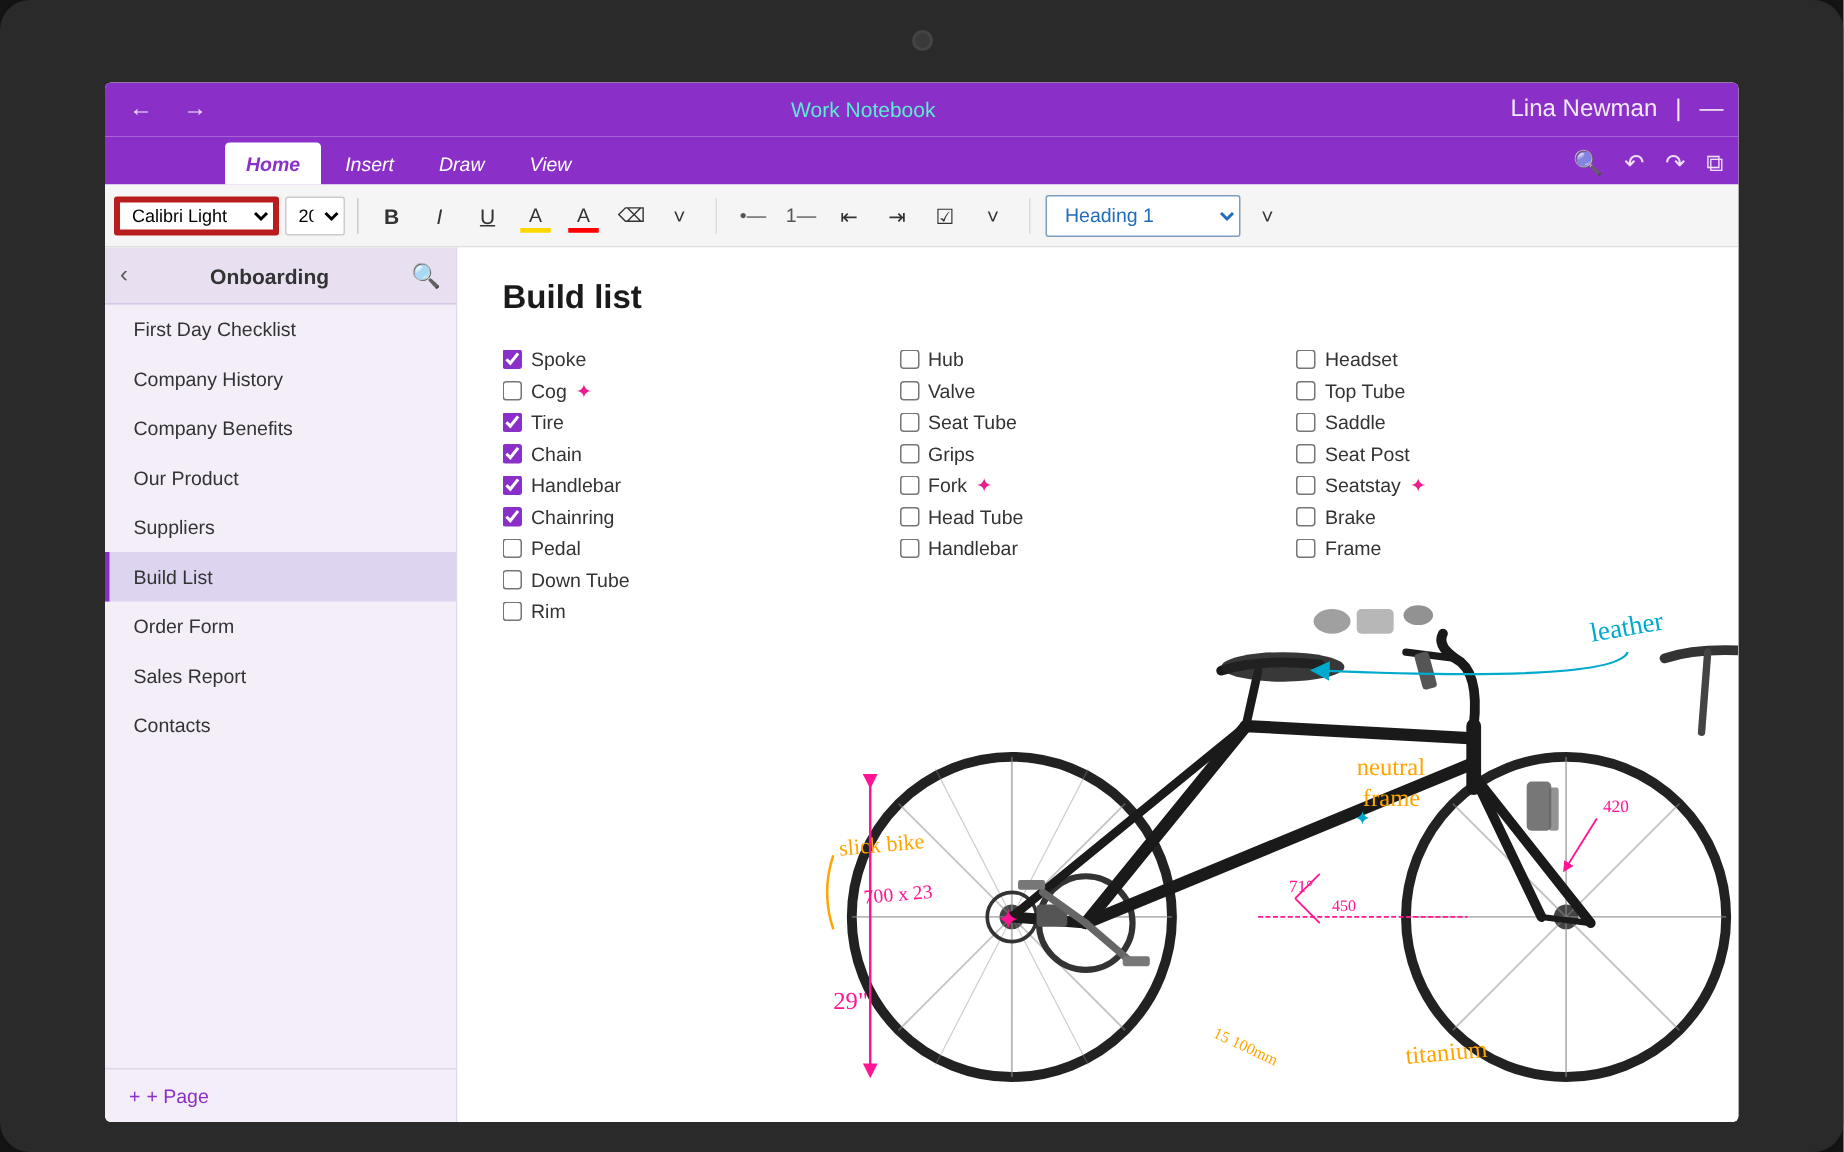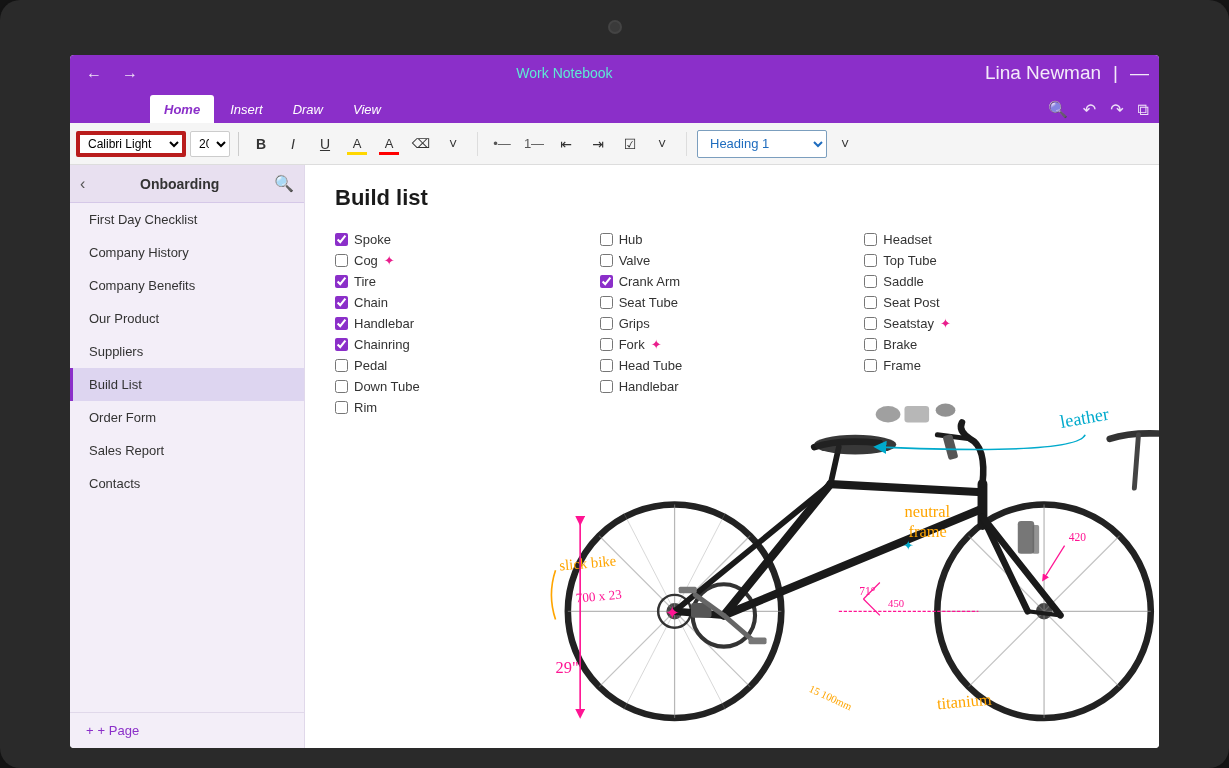--- a/index.html
+++ b/index.html
@@ -66,21 +66,21 @@
     }
     .title-bar-center {
       font-size: 14px;
       color: #5eead4;
       font-weight: 400;
     }
     .title-bar-right {
       display: flex;
       align-items: center;
       gap: 12px;
-      font-size: 19px;
+      font-size: 16px;
       color: white;
     }
     .title-bar-right span { opacity: 0.9; }
     
     .ribbon-tabs {
       height: 32px;
       background: #8B2FC9;
       display: flex;
       align-items: flex-end;
       padding-left: 80px;
@@ -478,24 +478,20 @@
           <div>
             <div class="check-item">
               <input type="checkbox" style="">
               <label>Hub</label>
             </div>
             <div class="check-item">
               <input type="checkbox" style="">
               <label>Valve</label>
             </div>
             <div class="check-item">
-              <input type="checkbox" checked="" style="">
-              <label>Crank Arm</label>
-            </div>
-            <div class="check-item">
               <input type="checkbox" style="">
               <label>Seat Tube</label>
             </div>
             <div class="check-item">
               <input type="checkbox" style="">
               <label>Grips</label>
             </div>
             <div class="check-item">
               <input type="checkbox" style="">
               <label>Fork</label>

